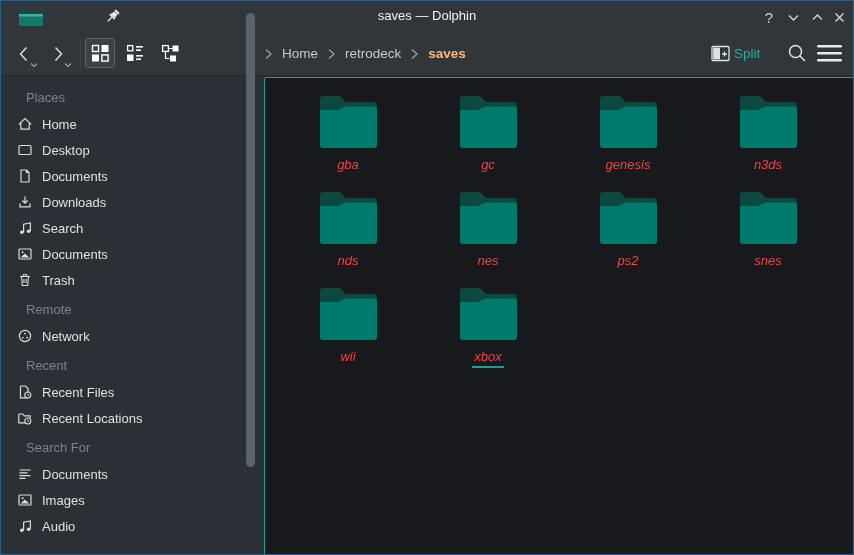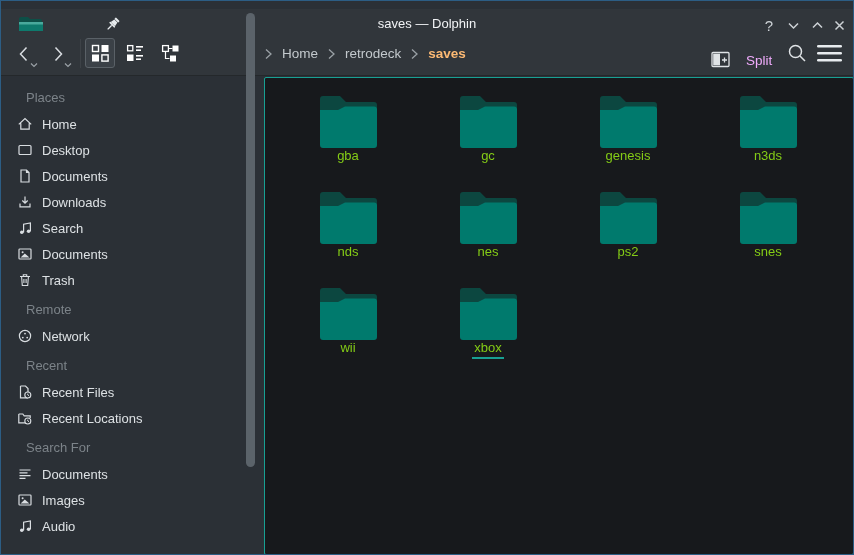--- a/index.html
+++ b/index.html
@@ -3,21 +3,21 @@
 <meta charset="utf-8">
 <style>
   html,body{margin:0;padding:0;background:#17191c;}
   *{box-sizing:border-box;}
   #window{
     position:relative;width:854px;height:555px;overflow:hidden;
     font-family:"Liberation Sans",sans-serif;color:#e8ecef;
     background:#2b3036;border:1px solid #2c5d84;
   }
   
-  #titlebar{position:absolute;left:0;top:8px;width:100%;height:30px;background:#31363b;padding-left:13px;}
+  #titlebar{position:absolute;left:0;top:0;width:100%;height:30px;background:#31363b;padding-left:13px;}
   #app-icon{position:absolute;left:17px;top:6px;}
   #pin-icon{position:absolute;left:103px;top:7px;}
   #win-title{position:absolute;left:0;top:0;width:100%;height:30px;line-height:30px;
     text-align:center;font-size:13px;color:#f2f4f6;}
   .tb-btn{position:absolute;top:8px;width:16px;height:16px;display:flex;align-items:center;
     justify-content:center;color:#cdd2d6;font-size:14px;cursor:default;}
   #btn-help{right:76px;font-size:15px;}
   #btn-min{right:52px;}
   #btn-max{right:28px;}
   #btn-close{right:6px;}
@@ -31,42 +31,42 @@
   #tb-sep{position:absolute;left:79px;top:8px;width:1px;height:29px;background:#3d4247;}
   .view-btn{position:absolute;top:7px;width:30px;height:30px;border-radius:3px;
     display:flex;align-items:center;justify-content:center;}
   #view-icons{left:84px;background:#3b4147;border:1px solid #5a6167;}
   #view-details{left:119px;}
   #view-tree{left:154px;}
   #breadcrumb{position:absolute;left:263px;top:0;height:45px;display:flex;align-items:center;gap:9px;font-size:13.5px;}
   .crumb{color:#c3c9cd;}
   .crumb-sep{color:#9aa1a6;}
   .crumb.current{color:#fdba74;font-weight:bold;}
-  #split-btn{position:absolute;left:710px;top:7px;height:30px;display:flex;align-items:flex-end;gap:16px;
-    font-size:13.5px;color:#f0abfc;}
+  #split-btn{position:absolute;left:710px;top:7px;height:30px;display:flex;align-items:center;gap:4px;
+    font-size:13.5px;color:#14b8a6;}
   #search-btn{position:absolute;left:785px;top:11px;}
   #menu-btn{position:absolute;left:816px;top:14px;}
   
   #sidebar{position:absolute;left:0;top:75px;width:263px;height:480px;background:#2b3036;
     padding-top:9px;overflow:hidden;}
   .side-section{height:26px;line-height:26px;padding-left:25px;font-size:13px;color:#7c8389;}
   .side-section.gap{margin-top:4px;}
   .side-item{height:26px;display:flex;align-items:center;padding-left:16px;gap:9px;cursor:default;}
   .side-item .slabel{font-size:13px;color:#dde1e4;}
   .sicon{flex:0 0 16px;}
   #side-scrollbar{position:absolute;left:245px;top:12px;width:9px;height:454px;border-radius:5px;background:#5b636a;}
   
   #folder-view{position:absolute;left:263px;top:76px;width:590px;height:478px;
     background:#17191c;border:1px solid #18a093;border-radius:2px;}
   #folder-grid{position:absolute;left:13px;top:10px;display:grid;
     grid-template-columns:repeat(4,140px);grid-auto-rows:96px;justify-items:center;}
   .folder{display:flex;flex-direction:column;align-items:center;width:140px;cursor:default;}
   .ficon{margin-top:8px;}
-  .fname{font-size:13px;color:#84cc16;line-height:15px;
-    border-bottom:2px solid transparent;padding:0 2px 2px 2px;}
+  .fname{margin-top:9px;font-size:13px;color:#ef4444;line-height:15px;
+    border-bottom:2px solid transparent;padding:0 2px 2px 2px;font-style:italic;}
   .folder.selected .fname{border-bottom-color:#18a093;}
   svg{display:block;}
 </style>
 </head>
 <body>
 
 <div id="window">
 
   <div id="titlebar">
     <svg id="app-icon" width="25" height="19" viewBox="0 0 25 19">

